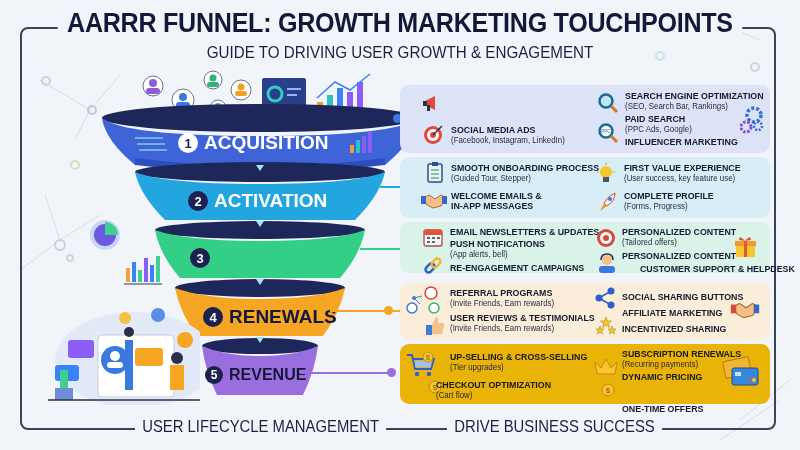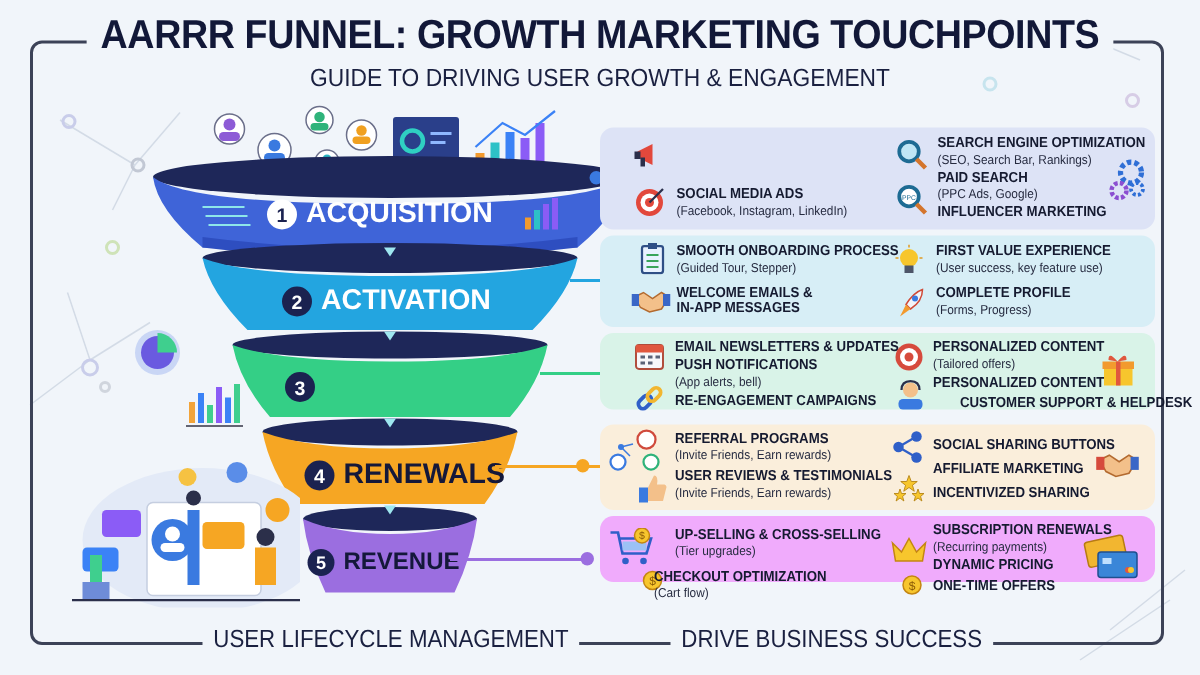--- a/index.html
+++ b/index.html
@@ -10,21 +10,21 @@
   .title-wrap{position:absolute;left:0;top:8px;width:800px;text-align:center}
   .title{display:inline-block;background:#f1f5fa;padding:0 10px;font-weight:700;font-size:27px;letter-spacing:-0.3px;color:#121838;transform:scaleX(0.93);line-height:30px}
   .subtitle{position:absolute;left:0;top:43px;width:800px;text-align:center;font-size:16.5px;color:#1a2040;transform:scaleX(0.92);font-weight:400}
   .footer{position:absolute;top:415px;left:0;width:800px;height:24px}
   .foot-txt{position:absolute;top:2px;background:#f1f5fa;padding:0 8px;font-size:16.5px;color:#1a2040;transform:scaleX(0.9);transform-origin:left}
   .panel{position:absolute;left:400px;width:370px;border-radius:9px;font-size:9px;line-height:10px}
   .p1{top:85px;height:68px;background:#dde3f6}
   .p2{top:157px;height:61px;background:#d7eef6}
   .p3{top:222px;height:51px;background:#d9f3e8}
   .p4{top:283px;height:57px;background:#faeedb}
-  .p5{top:344px;height:44px;background:#f0abfc}
+  .p5{top:344px;height:60px;background:#eab308}
   .item{position:absolute;white-space:nowrap}
   .item b{display:block;font-weight:700;font-size:9.6px;color:#151a30;transform:scaleX(0.92);transform-origin:left}
   .item span{display:block;font-size:8.6px;color:#262b40;transform:scaleX(0.92);transform-origin:left}
   .ico{position:absolute;width:22px;height:22px}
   .connector{position:absolute;height:2px}
   .dot{position:absolute;width:9px;height:9px;border-radius:50%}
   .stage{position:absolute}
   .stage-label{position:absolute;font-weight:700;color:#fff;display:flex;align-items:center;gap:6px;white-space:nowrap}
   .num{display:inline-flex;align-items:center;justify-content:center;border-radius:50%;font-weight:700}
 </style>
@@ -423,21 +423,21 @@
       <b>SUBSCRIPTION RENEWALS</b>
       <span>(Recurring payments)</span>
     </div>
   <div class="item" style="left:222px;top:28px">
       <b>DYNAMIC PRICING</b>
     </div>
   <svg class="ico" style="left:201px;top:39px;width:14px;height:14px" viewBox="0 0 14 14">
       <circle cx="7" cy="7" r="6" fill="#f7c62d" stroke="#c48612"></circle>
       <text x="7" y="10" font-size="8" text-anchor="middle" fill="#8a5a06" font-family="Liberation Sans, sans-serif">$</text>
     </svg>
-  <div class="item" style="left:222px;top:42px">
+  <div class="item" style="left:222px;top:60px">
       <b>ONE-TIME OFFERS</b>
     </div>
   <svg class="ico" style="left:322px;top:12px;width:38px;height:32px" viewBox="0 0 38 32">
       <rect x="2" y="3" width="26" height="17" rx="2" transform="rotate(-12 15 11)" fill="#f2b630" stroke="#b77b12"></rect>
       <rect x="10" y="12" width="26" height="17" rx="2" fill="#3a86d8" stroke="#1f4f8f"></rect>
       <rect x="13" y="16" width="6" height="4" fill="#bfe0ff"></rect>
       <circle cx="30" cy="24" r="2" fill="#e0573e"></circle>
       <circle cx="32" cy="24" r="2" fill="#f7c62d"></circle>
     </svg>
 </div>

